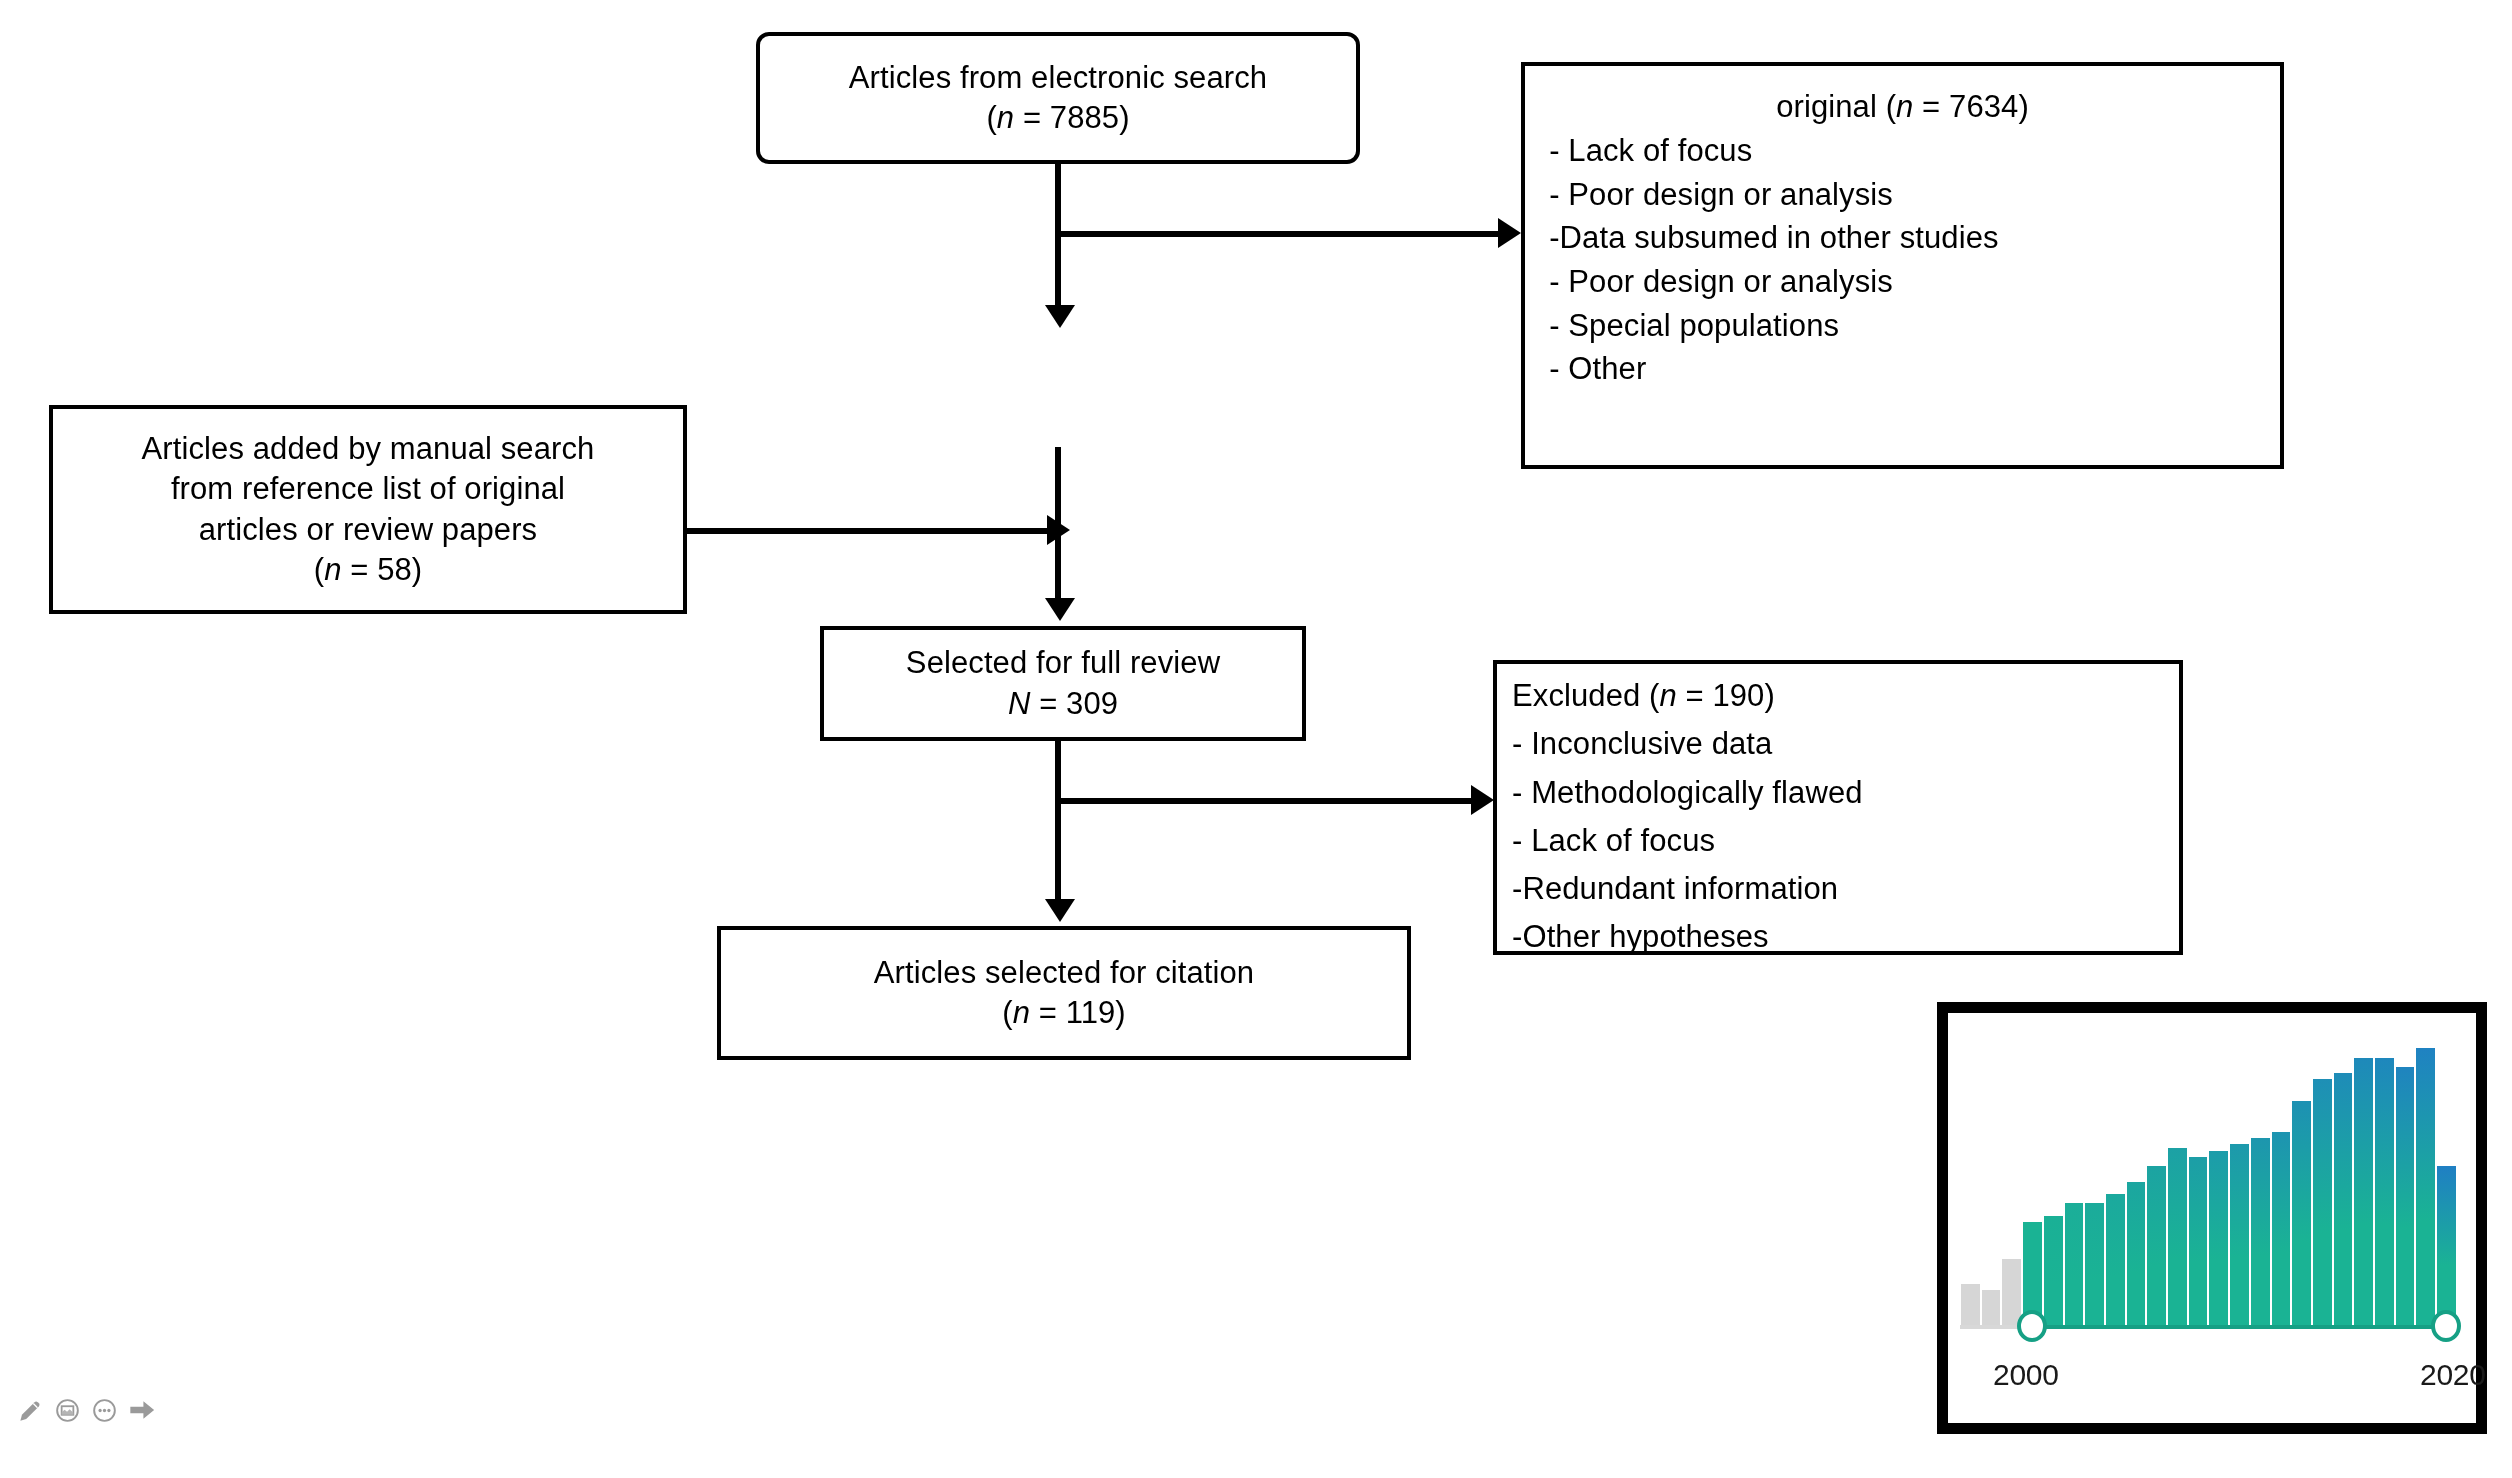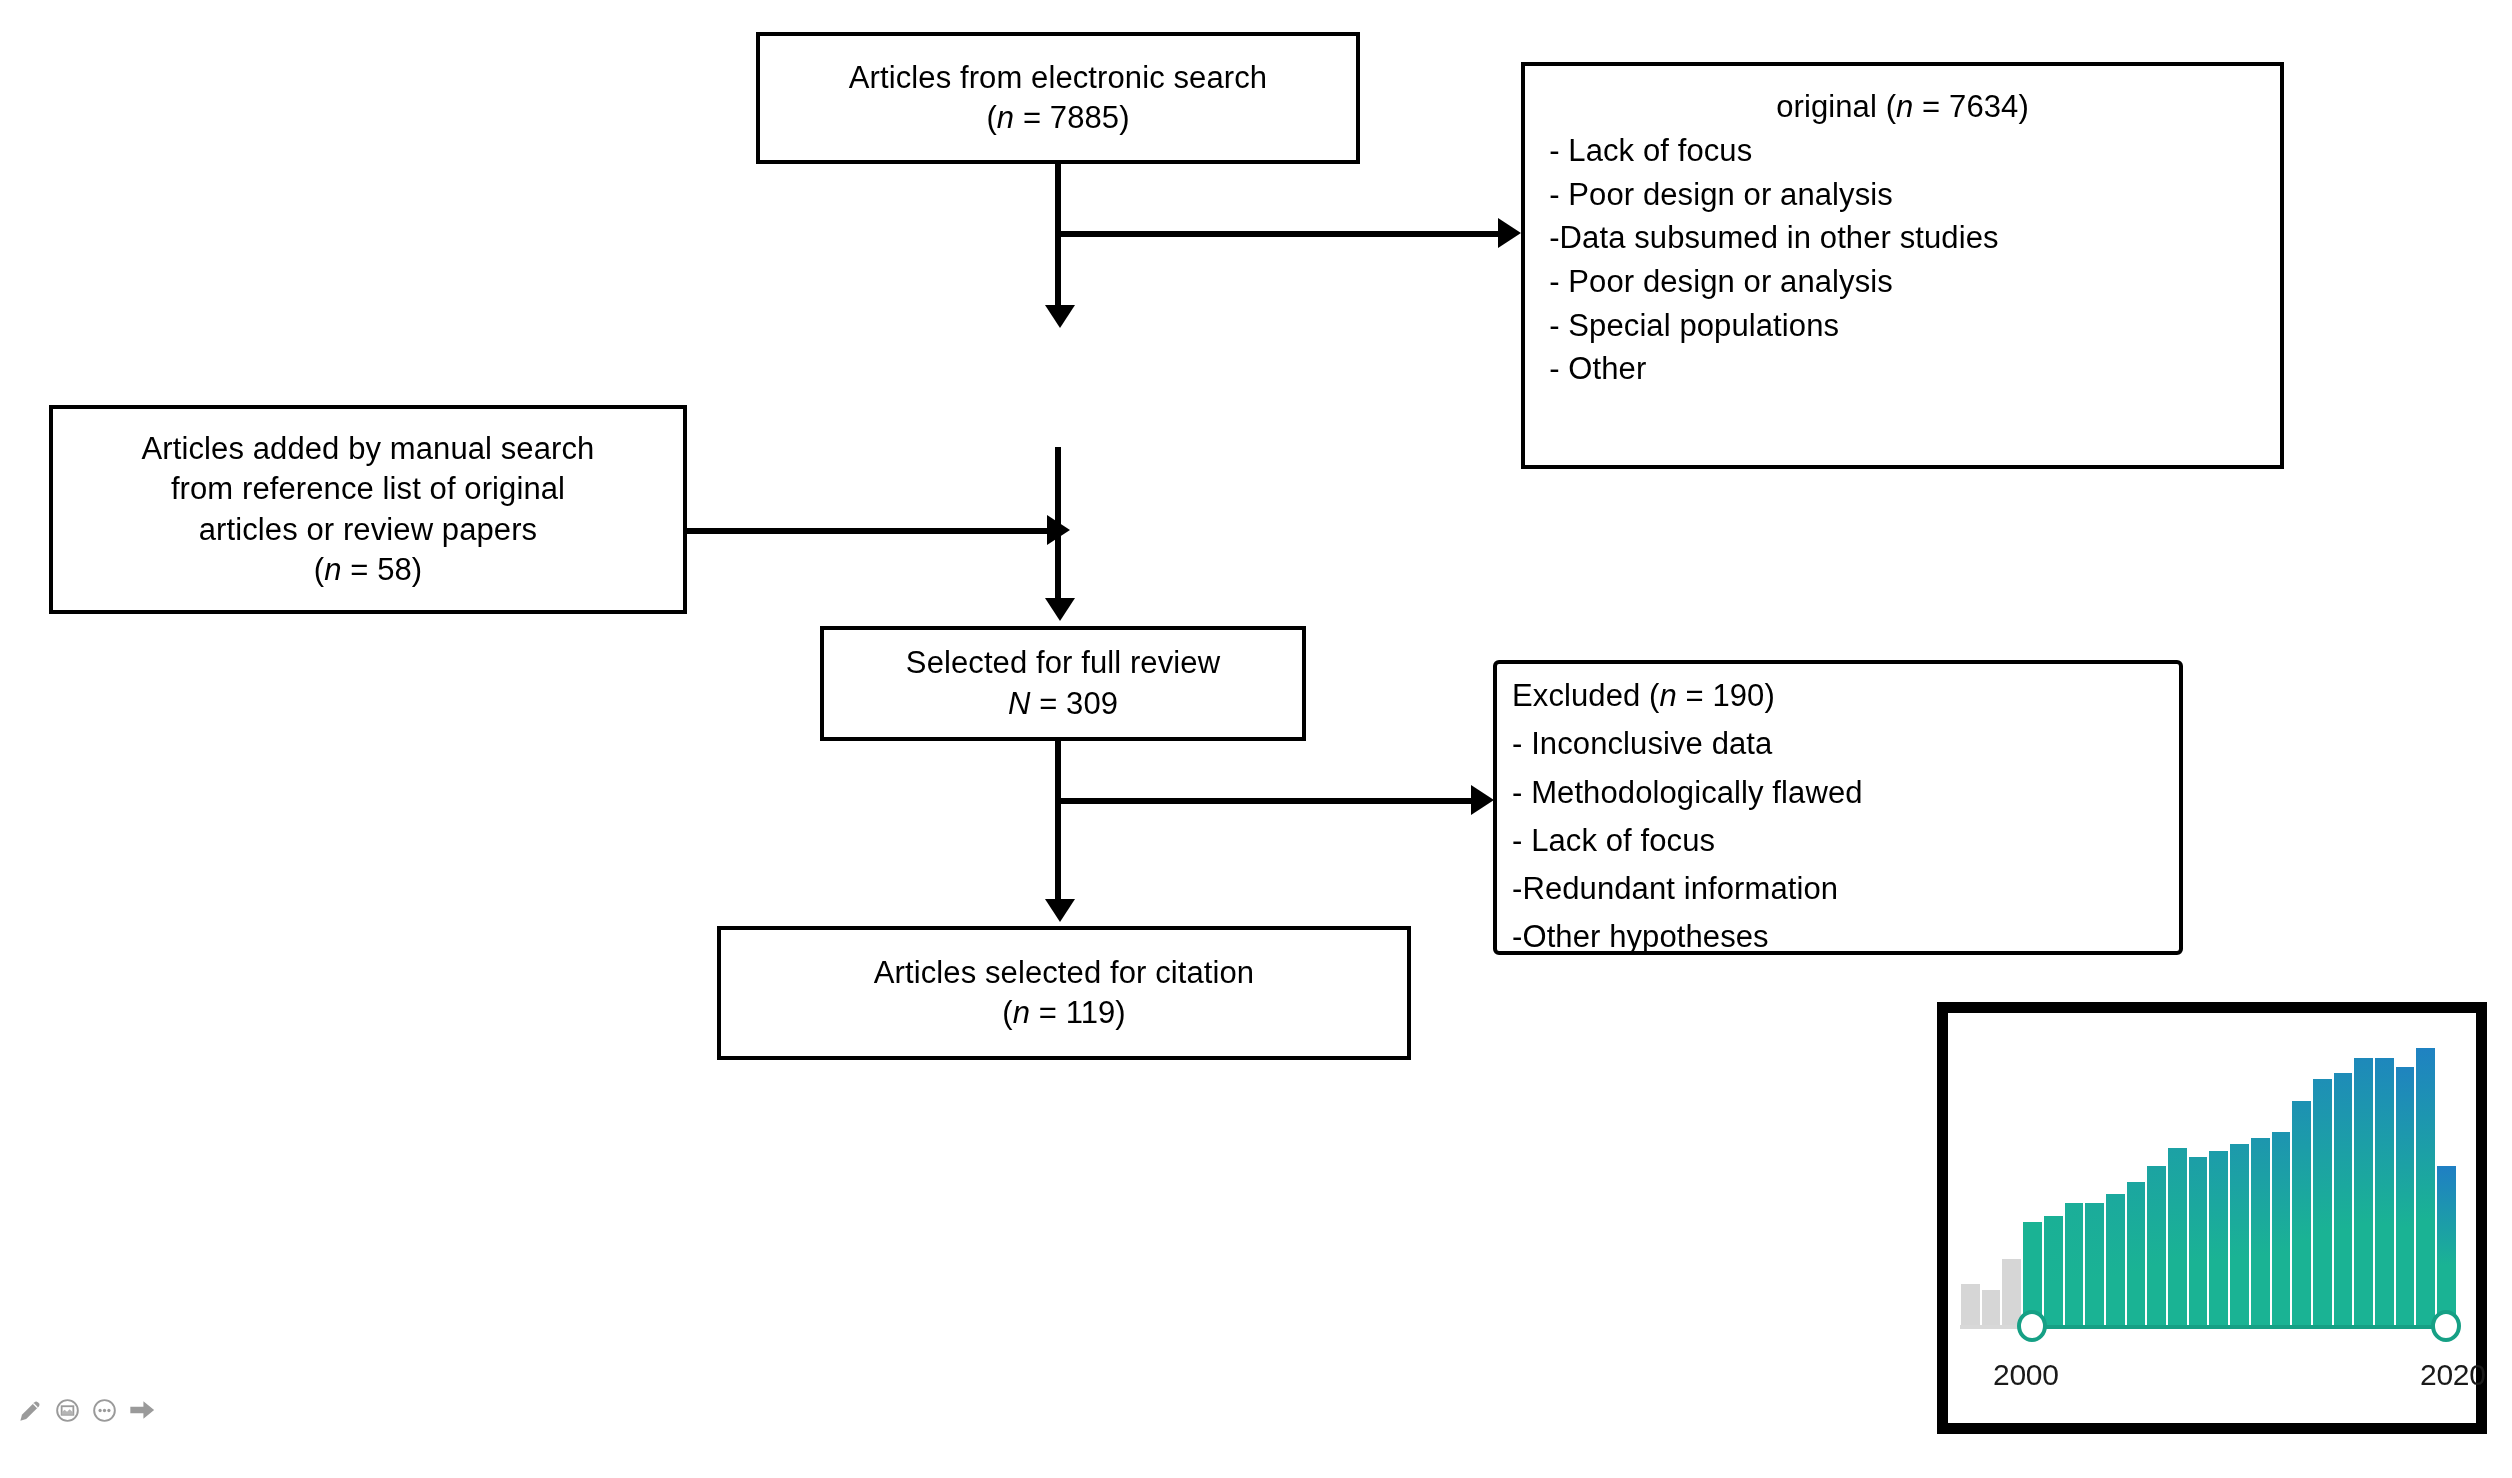--- a/index.html
+++ b/index.html
@@ -34,30 +34,30 @@
     letter-spacing: 0.1px;
   }
   .fbox.center { align-items: center; text-align: center; }
   .fbox.listbox { align-items: flex-start; text-align: left; justify-content: flex-start; }
   .fbox .line { display: block; white-space: nowrap; }
   .fbox .hdr { display: block; text-align: center; width: 100%; white-space: nowrap; }
   .fbox .bullet { display: block; white-space: nowrap; }
   .ital { font-style: italic; }
 
   
-  #box-electronic-search { left: 756px; top: 32px;  width: 604px;  height: 132px; }
+  #box-electronic-search { left: 756px; top: 32px;  width: 604px;  height: 132px; border-radius: 13px; }
   #box-manual-search     { left: 49px;   top: 405px; width: 638px;  height: 209px; }
   #box-selected-review   { left: 820px; top: 332px; width: 486px;  height: 115px; }
   #box-selected-full     { left: 820px; top: 626px; width: 486px;  height: 115px; }
   #box-selected-citation { left: 717px; top: 926px;width: 694px; height: 134px; }
   #box-excluded-title    { left: 1521px; top: 62px;  width: 763px; height: 407px; }
   #box-excluded-full     { left: 1493px; top: 660px; width: 690px; height: 295px; }
 
   #box-excluded-title { padding: 20px 17.5px 0 17.5px; }
-  #box-excluded-full  { padding: 12px 2px 0 15px; border-radius: 6px; }
+  #box-excluded-full  { padding: 12px 2px 0 15px; }
   #box-excluded-title .bullet { padding-left: 6.7px; margin-top: 3.4px; }
   #box-excluded-full  .bullet { margin-top: 8px; }
   #box-excluded-title .hdr-wrap { width: 100%; }
   #box-excluded-title .sub { display:block; text-align:center; width:100%; margin-top: 1.3px; }
 
   
   .vline, .hline {
     position: absolute;
     background: #000000;
   }

